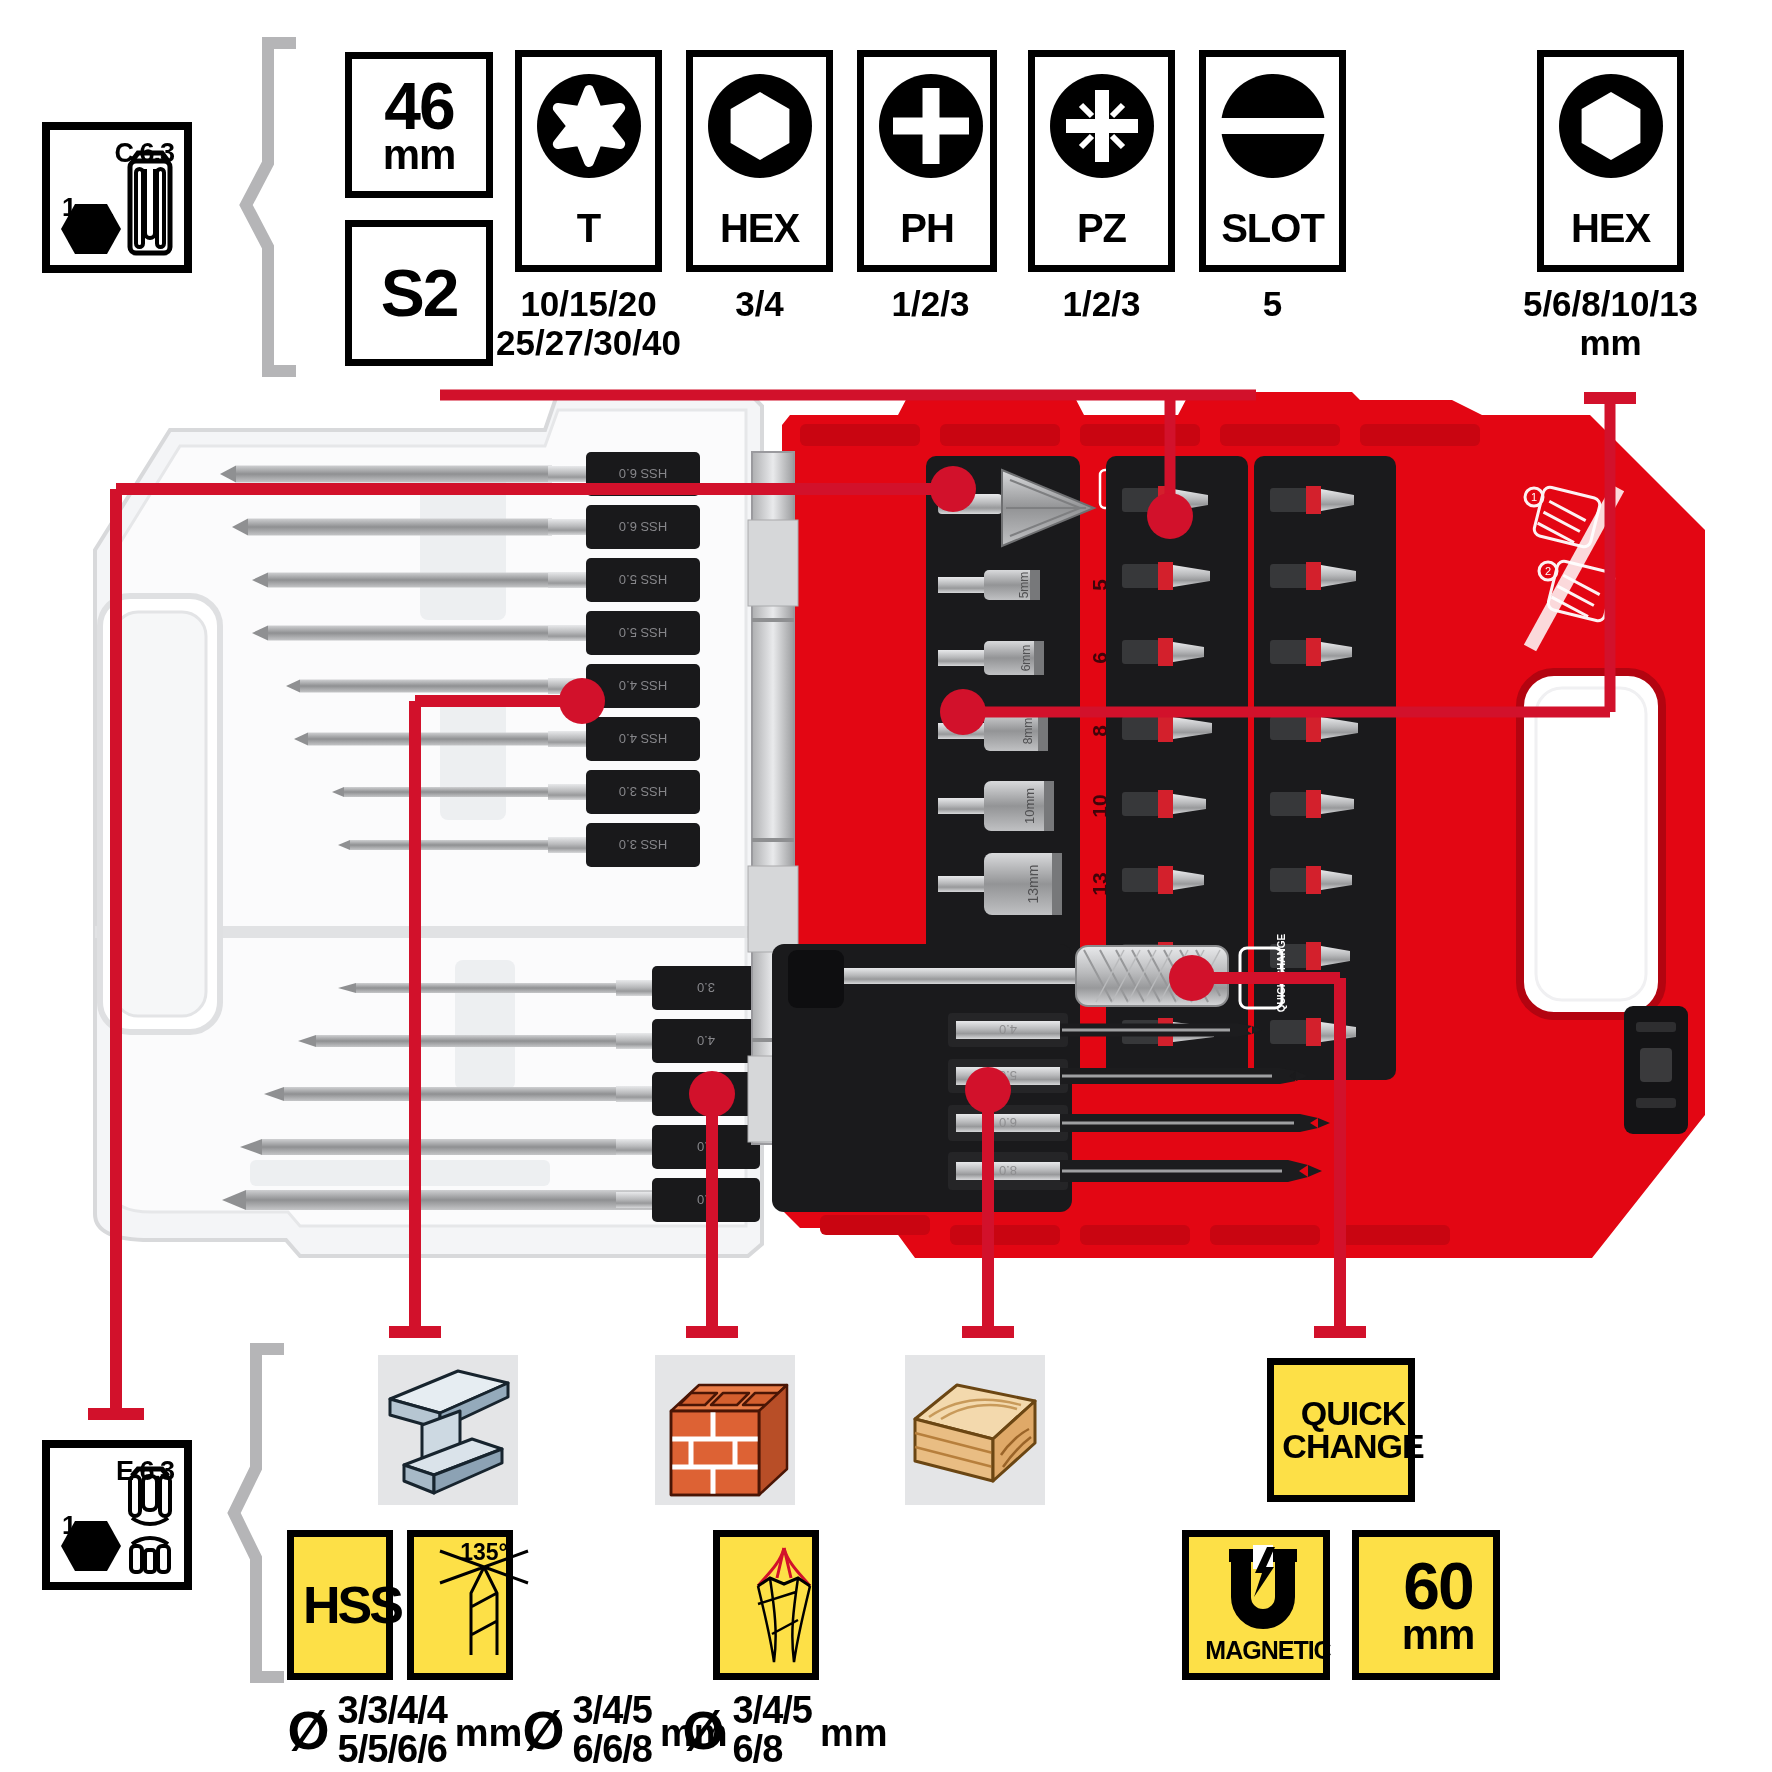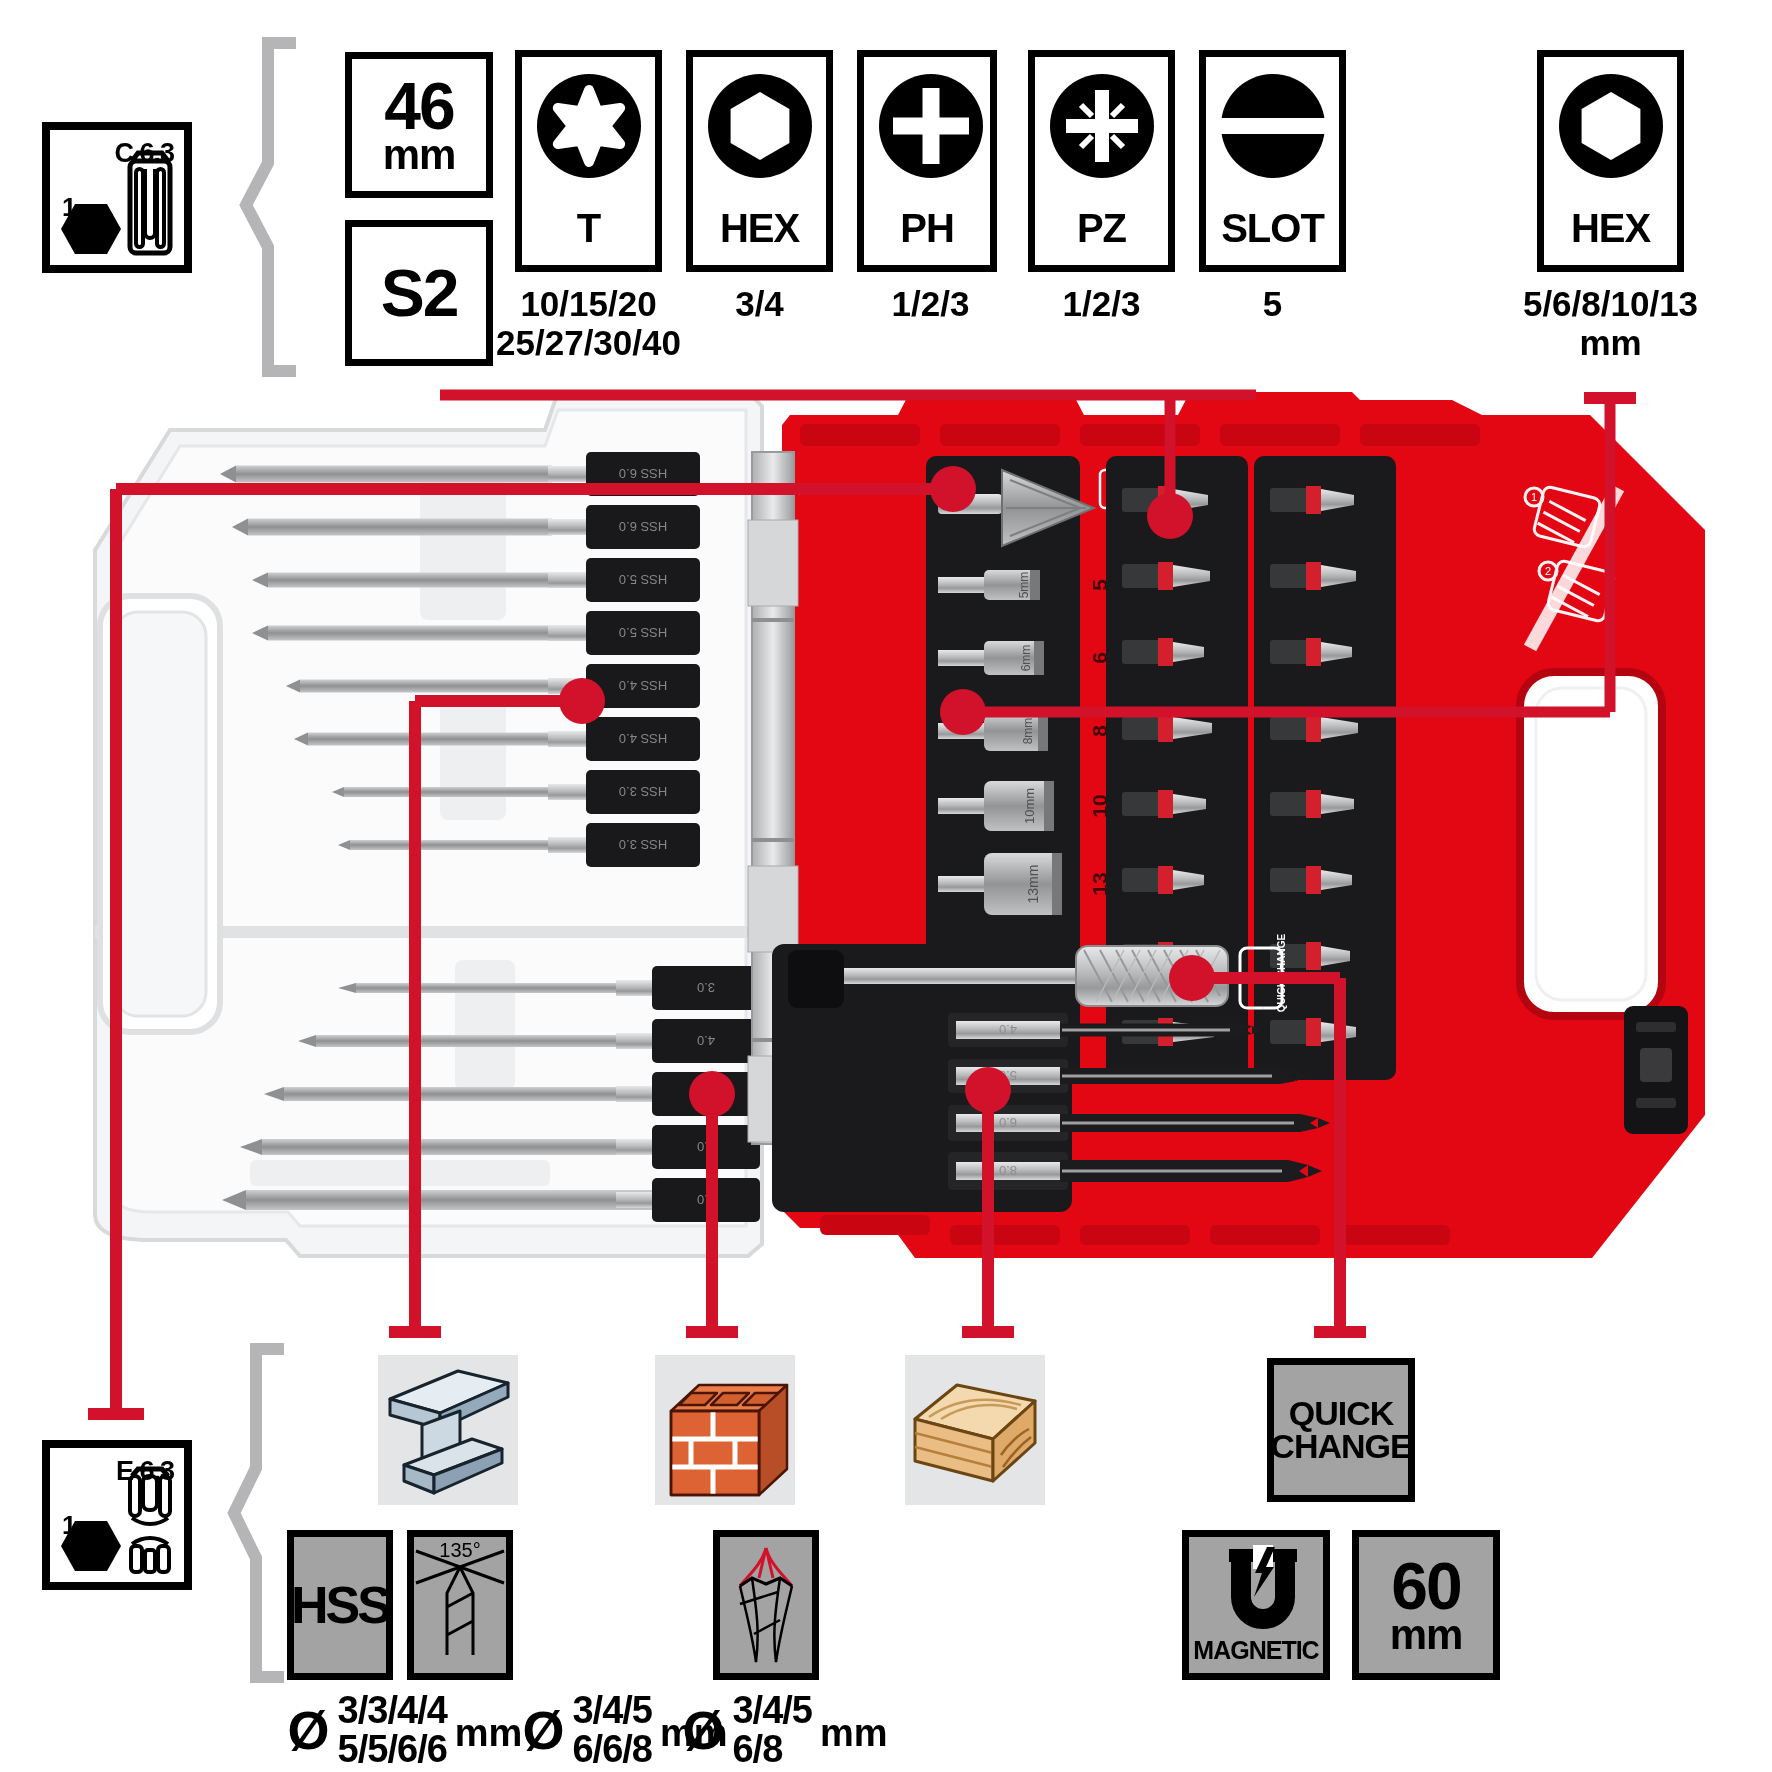--- a/index.html
+++ b/index.html
@@ -12,21 +12,21 @@
   .bigval{font-weight:bold;font-size:66px;line-height:.92;letter-spacing:-2px;}
   .bigunit{font-weight:bold;font-size:42px;line-height:.9;letter-spacing:-1px;}
   .typelabel{font-weight:bold;font-size:40px;letter-spacing:-1px;}
   .sub{position:absolute;text-align:center;font-weight:bold;font-size:35px;line-height:1.12;white-space:nowrap;}
   .badge{position:absolute;border:8px solid #000;background:#fff;box-sizing:border-box;}
   .badge .code{position:absolute;top:8px;right:10px;font-weight:bold;font-size:27px;letter-spacing:-1px;}
   .frac{position:absolute;left:12px;top:62px;font-weight:bold;font-size:30px;}
   .frac sup{font-size:26px;vertical-align:18px;}
   .frac sub{font-size:26px;vertical-align:-8px;}
   .matimg{position:absolute;background:#e4e5e7;}
-  .featbox{position:absolute;border:7px solid #000;background:#a3a3a3;box-sizing:border-box;}
+  .featbox{position:absolute;border:7px solid #000;background:#fde047;box-sizing:border-box;padding-left:24px;}
   .dia{position:absolute;display:flex;align-items:center;justify-content:center;gap:8px;font-weight:bold;}
   .dia .sign{font-size:54px;font-weight:bold;}
   .dia .nums{display:flex;flex-direction:column;line-height:1.02;font-size:38px;letter-spacing:-1px;text-align:left;}
   .dia .unit{font-size:38px;margin-top:6px;}
   .qc{font-weight:bold;font-size:34px;line-height:.98;letter-spacing:-1px;text-align:center;}
 </style>
 </head>
 <body>
 
 <div class="canvas">
@@ -589,21 +589,21 @@
 
   <div class="featbox ctr" style="left:287px;top:1530px;width:106px;height:150px;">
     <div style="font-weight:bold;font-size:52px;letter-spacing:-3px;">HSS</div>
   </div>
 
   <div class="featbox" style="left:407px;top:1530px;width:106px;height:150px;">
     <svg width="92" height="136" style="display:block;margin:0 auto;">
       <path d="M2,46 L90,14 M2,14 L90,46" stroke="#000" stroke-width="3" fill="none"></path>
       <path d="M46,30 L33,56 V118 M46,30 L59,56 V118 M33,70 L59,56 M33,98 L59,84" stroke="#000" stroke-width="3" fill="none"></path>
     </svg>
-    <div style="position:absolute;top:2px;width:100%;text-align:center;font-weight:normal;font-size:20px;background:transparent;">135°</div>
+    <div style="position:absolute;top:2px;width:100%;text-align:center;font-weight:bold;font-size:23px;background:transparent;">135°</div>
   </div>
 
 
   <div class="featbox ctr" style="left:713px;top:1530px;width:106px;height:150px;">
     <svg width="80" height="126" fill="none">
       <path d="M40,6 L33,36 M40,6 L47,36" stroke="#d2112b" stroke-width="3"></path>
       <path d="M40,6 C36,22 22,34 14,44 M40,6 C44,22 58,34 66,44" stroke="#d2112b" stroke-width="3"></path>
       <path d="M14,44 L26,36 L40,42 L54,36 L66,44" stroke="#000" stroke-width="3"></path>
       <path d="M14,44 C20,70 26,92 30,120 M66,44 C60,70 54,92 50,120 M26,36 C30,64 34,90 30,120 M54,36 C50,64 46,90 50,120 M14,62 L52,50 M28,92 L54,78" stroke="#000" stroke-width="2.5"></path>
     </svg>

